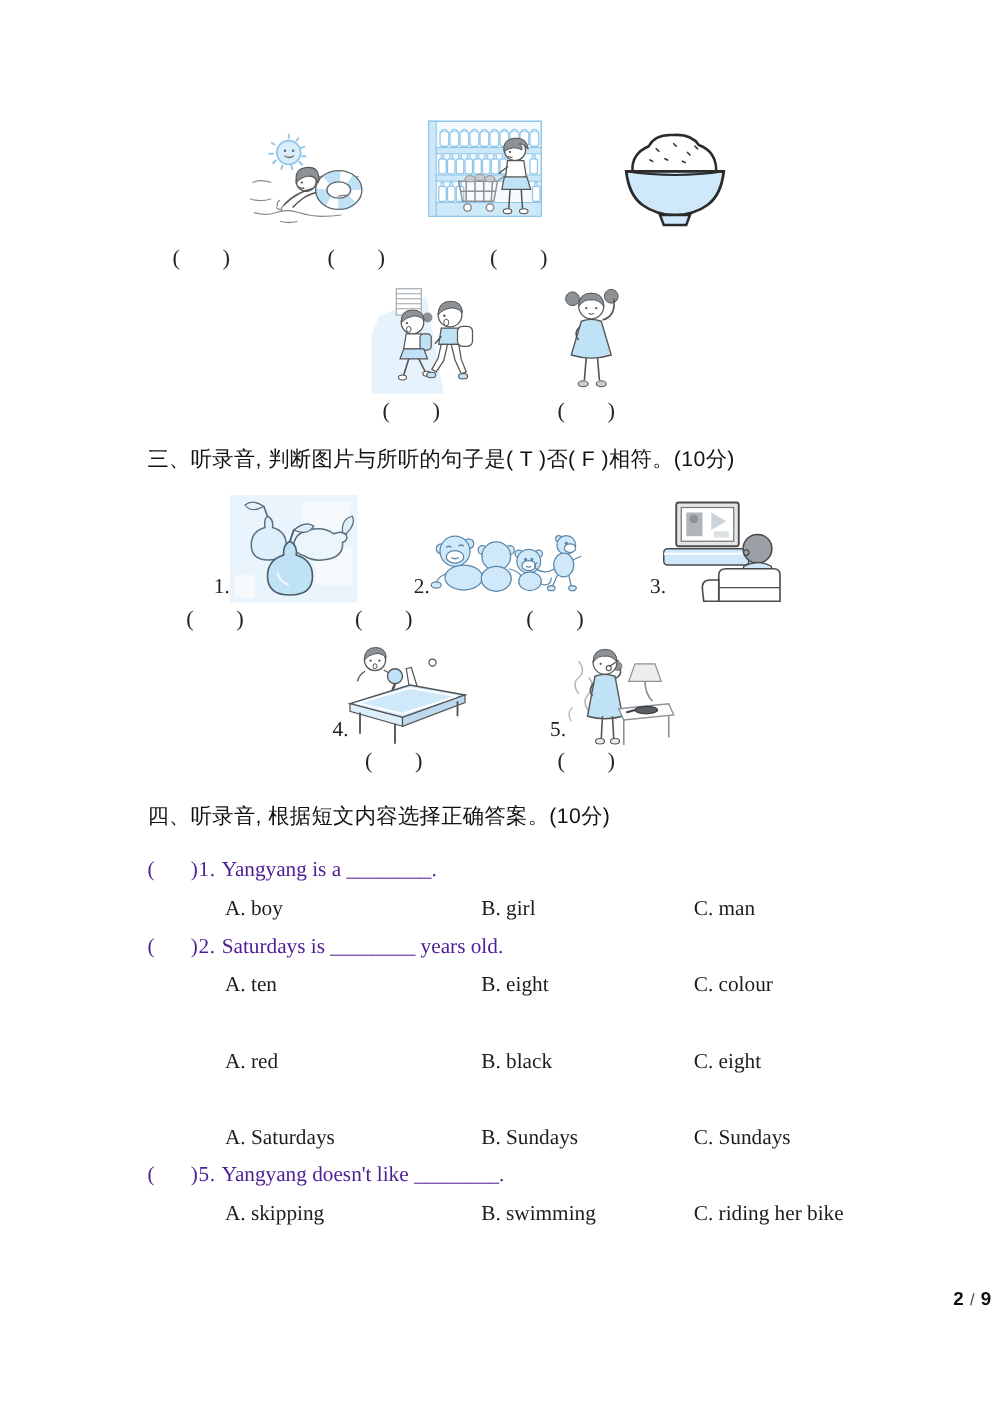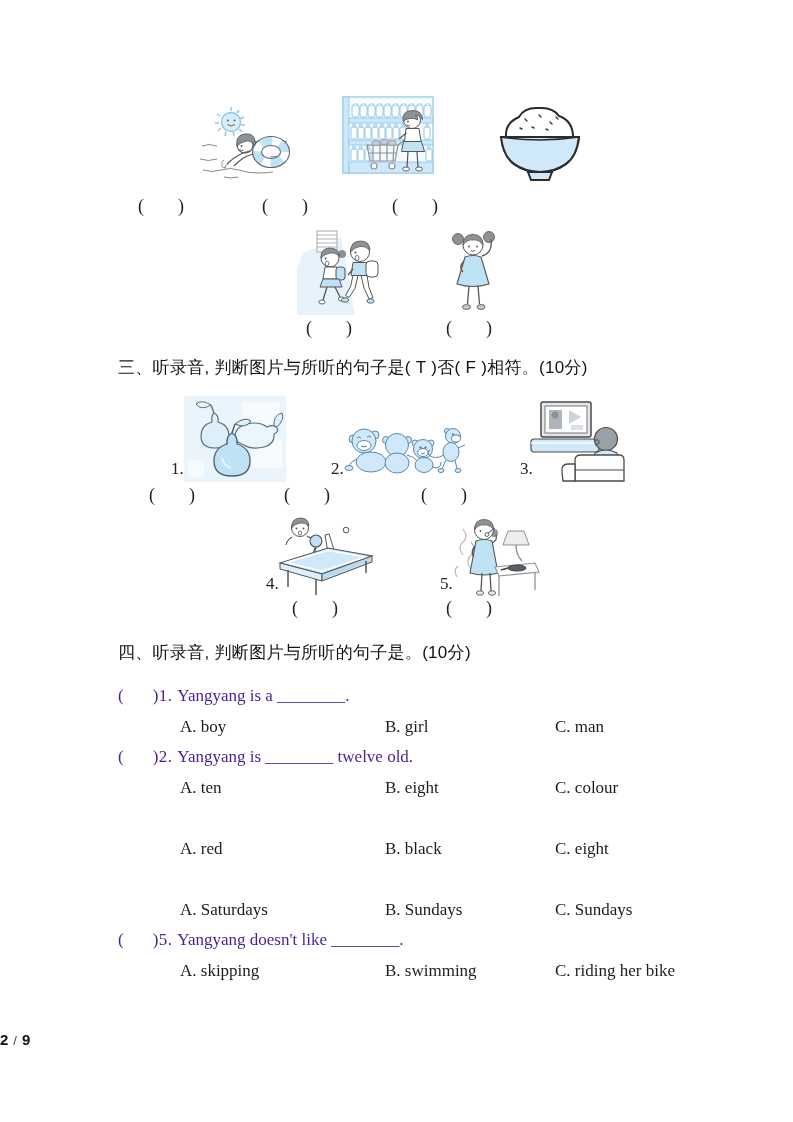--- a/index.html
+++ b/index.html
@@ -7,21 +7,21 @@
         font-family:"Liberation Serif","DejaVu Serif",serif;color:#1c1c1c;}
   .illo{position:absolute;}
   .illo svg{width:100%;height:100%;display:block;}
   .blank{position:absolute;font-size:18px;white-space:pre;letter-spacing:1px;color:#222;}
   .sec-title{position:absolute;font-size:17px;font-family:"Liberation Sans","DejaVu Sans",sans-serif;
              color:#111;letter-spacing:0.3px;white-space:pre;}
   .num{position:absolute;font-size:17px;color:#222;}
   .q-line{position:absolute;font-size:17px;white-space:pre;color:#4c1d95;}
   .q-prefix{white-space:pre;letter-spacing:0.5px;}
   .opt{position:absolute;font-size:17px;color:#1c1c1c;}
-  .footer{position:absolute;left:0;right:0;top:1031px;text-align:left;
+  .footer{position:absolute;left:0;right:0;top:1031px;text-align:right;
           font-family:"Liberation Sans","DejaVu Sans",sans-serif;font-size:15px;font-weight:bold;color:#111;}
   .footer .sep{font-weight:normal;font-size:13px;margin:0 5px;color:#444;}
 </style>
 </head>
 <body>
 
 <div class="page">
 
   <div class="illo" style="left:198px;top:96px;width:106px;height:88px">
     <svg viewBox="0 0 106 88">
@@ -324,28 +324,28 @@
       <path d="M57 57l-7 2" stroke="#3d4144" stroke-width="1.5" fill="none"></path>
     </svg>
   </div>
 
   <div class="num" style="left:266px;top:574px">4.</div>
   <div class="num" style="left:440px;top:574px">5.</div>
 
   <div class="blank" style="left:292px;top:598px">(      )</div>
   <div class="blank" style="left:446px;top:598px">(      )</div>
 
-  <div class="sec-title" style="left:118px;top:641px">四、听录音, 判断图片与所听的句子是。(10分)</div>
+  <div class="sec-title" style="left:118px;top:641px">四、听录音, 根据短文内容选择正确答案。(10分)</div>
 
   <div class="q-line" style="left:118px;top:686px"><span class="q-prefix">(      )1. </span><span>Yangyang is a ________.</span></div>
   <div class="opt" style="left:180px;top:717px">A. boy</div>
   <div class="opt" style="left:385px;top:717px">B. girl</div>
   <div class="opt" style="left:555px;top:717px">C. man</div>
 
-  <div class="q-line" style="left:118px;top:747px"><span class="q-prefix">(      )2. </span><span>Yangyang is ________ twelve old.</span></div>
+  <div class="q-line" style="left:118px;top:747px"><span class="q-prefix">(      )2. </span><span>Saturdays is ________ years old.</span></div>
   <div class="opt" style="left:180px;top:778px">A. ten</div>
   <div class="opt" style="left:385px;top:778px">B. eight</div>
   <div class="opt" style="left:555px;top:778px">C. colour</div>
 
   <div class="opt" style="left:180px;top:839px">A. red</div>
   <div class="opt" style="left:385px;top:839px">B. black</div>
   <div class="opt" style="left:555px;top:839px">C. eight</div>
 
   <div class="opt" style="left:180px;top:900px">A. Saturdays</div>
   <div class="opt" style="left:385px;top:900px">B. Sundays</div>

